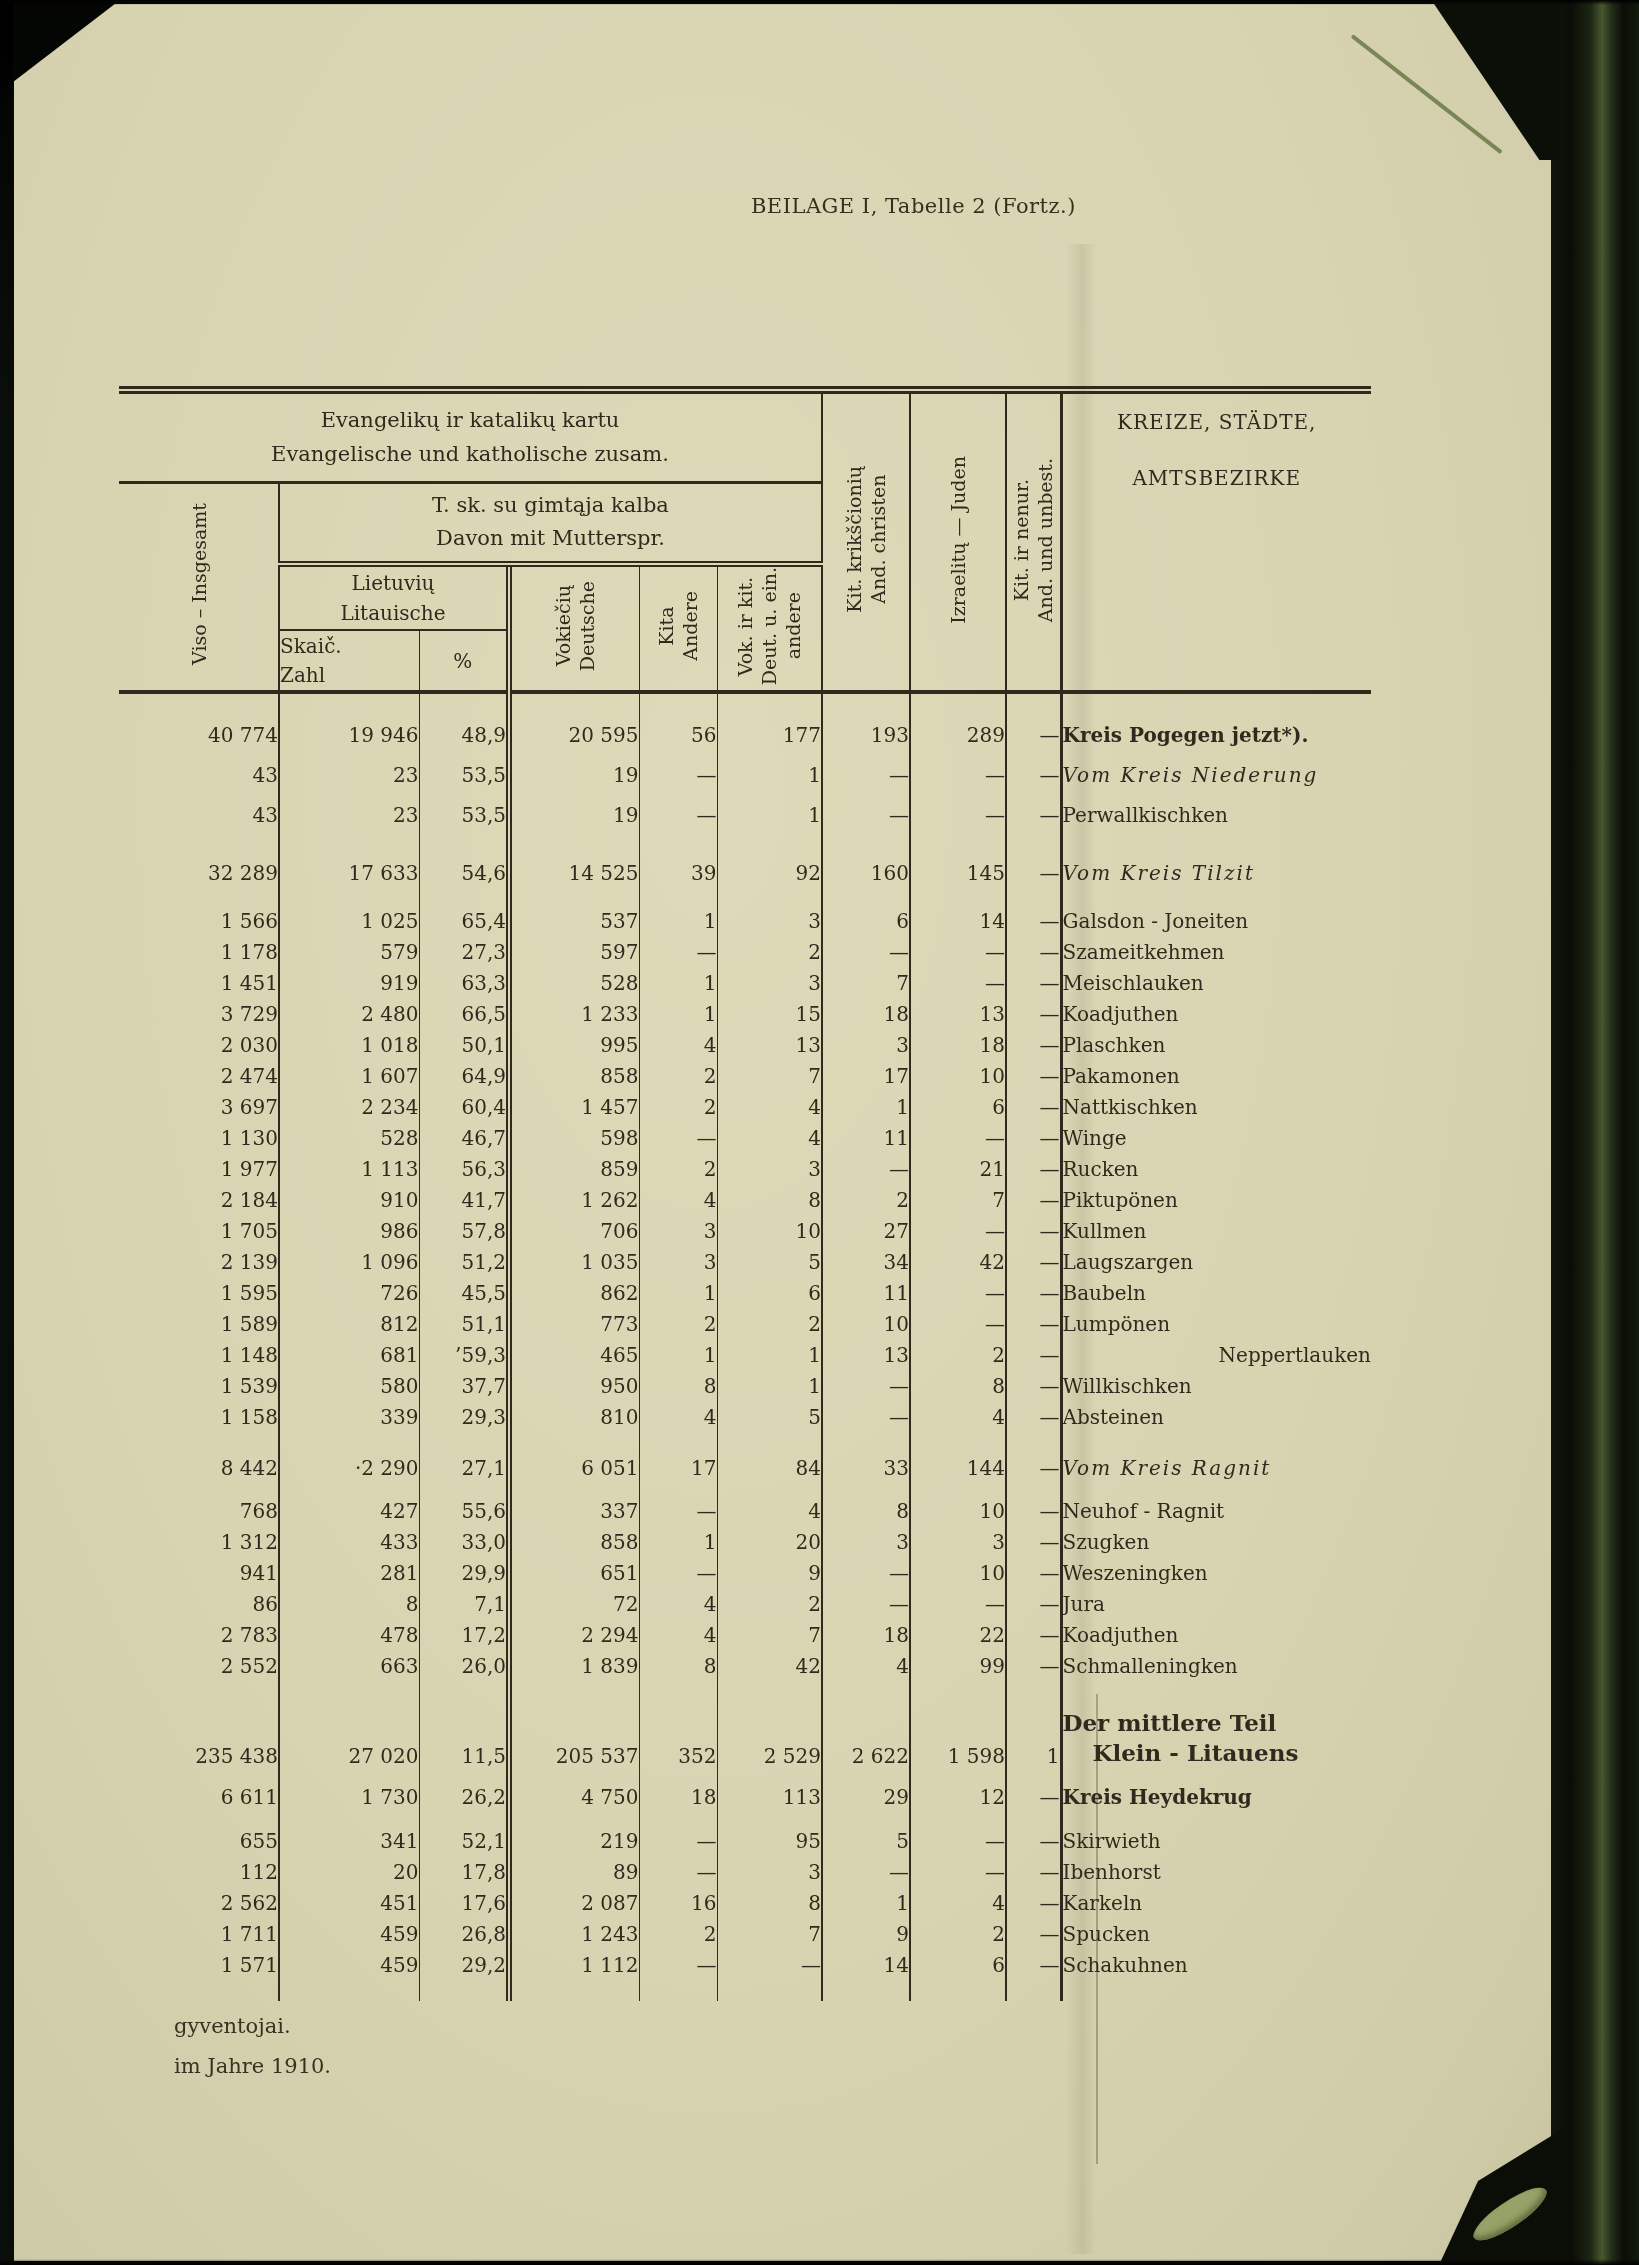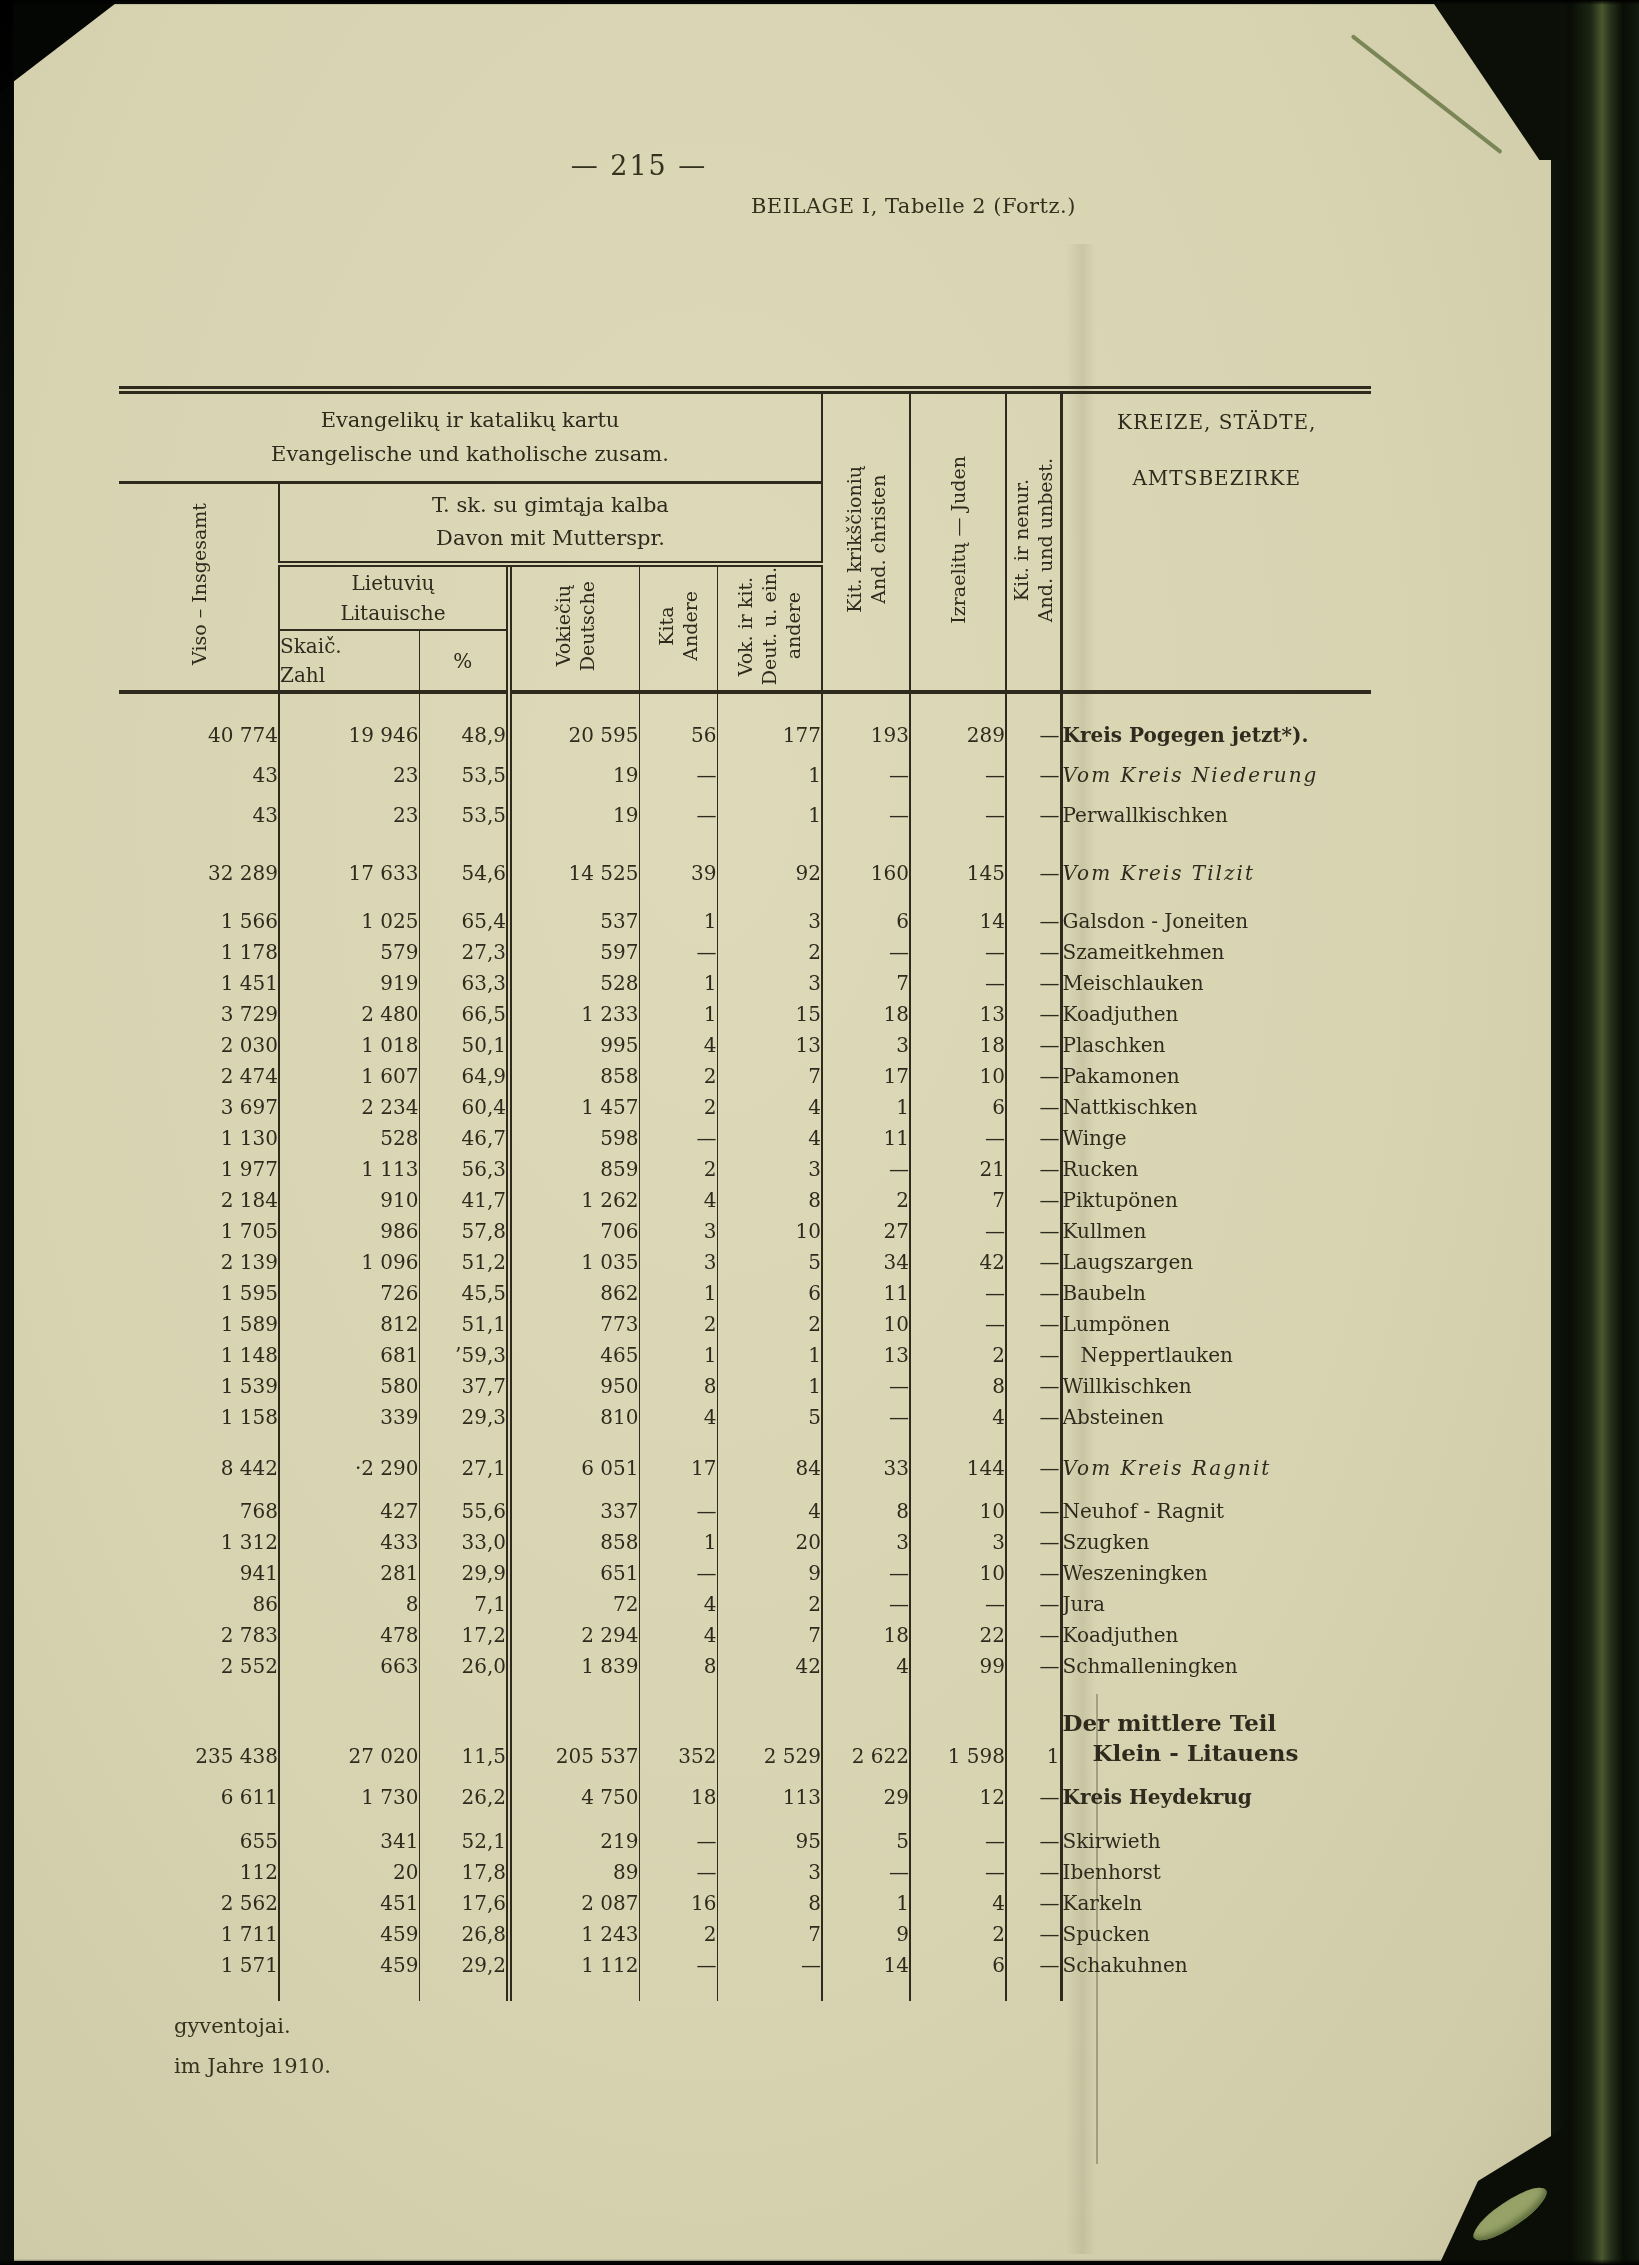--- a/index.html
+++ b/index.html
@@ -129,21 +129,20 @@
   tr.big .pre{margin-left:0;line-height:30px;}
   tr.big .nm{margin-left:30px;line-height:30px;}
 </style>
 </head>
 <body>
 
 <div class="page">
   <div class="fold"></div>
   <div class="crease"></div>
 
-  <div class="pagenum">— 215 —</div>
   <div class="caption">BEILAGE I,  Tabelle 2 (Fortz.)</div>
 
   <table class="main">
     <colgroup>
       <col style="width:160px">
         <col style="width:140px">
         <col style="width:90px">
       <col style="width:130px">
         <col style="width:78px">
         <col style="width:105px">
@@ -513,21 +512,21 @@
           <td class="c0">1 148</td>
           <td class="c1">681</td>
           <td class="c2">’59,3</td>
           <td class="c3">465</td>
           <td class="c4">1</td>
           <td class="c5">1</td>
           <td class="c6">13</td>
           <td class="c7">2</td>
           <td class="c8">—</td>
           <td class="c9">
-            <div class="nm" style="margin-left: 18px;">Neppertlauken</div>
+            <div class="nm" style="margin-left: 0px; text-align: right;">Neppertlauken</div>
           </td>
         </tr>
         <tr style="height: 31px;">
           <td class="c0">1 539</td>
           <td class="c1">580</td>
           <td class="c2">37,7</td>
           <td class="c3">950</td>
           <td class="c4">8</td>
           <td class="c5">1</td>
           <td class="c6">—</td>

